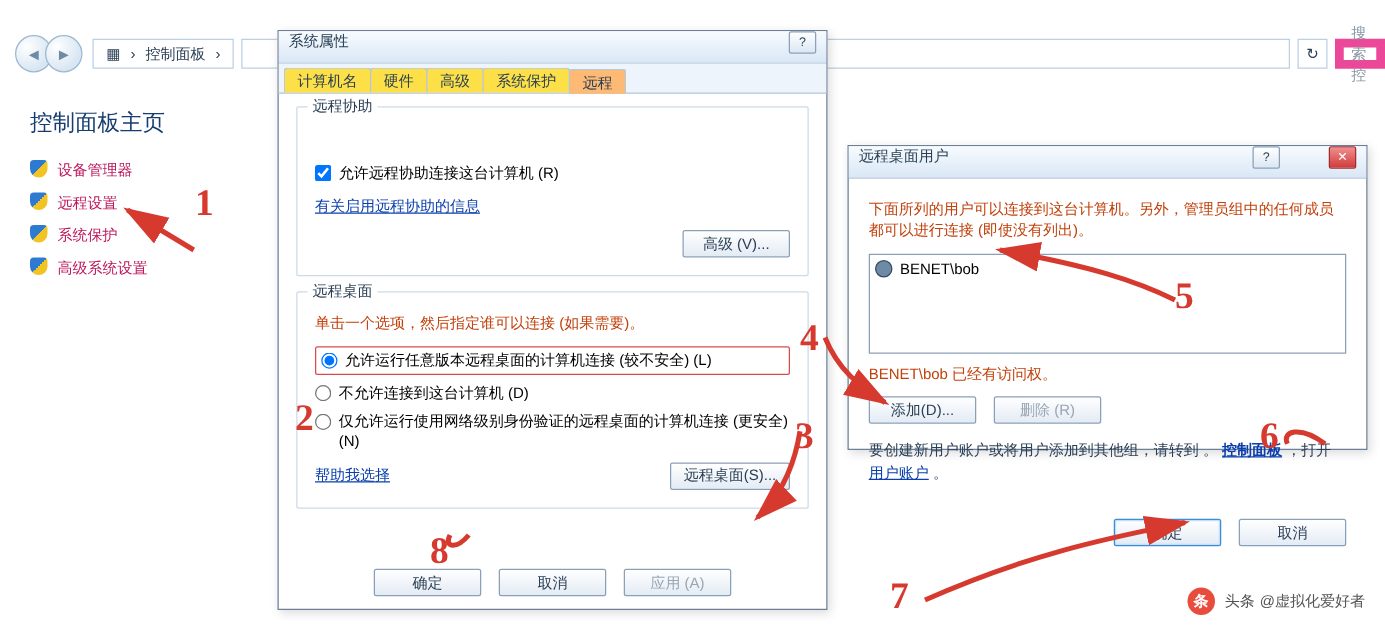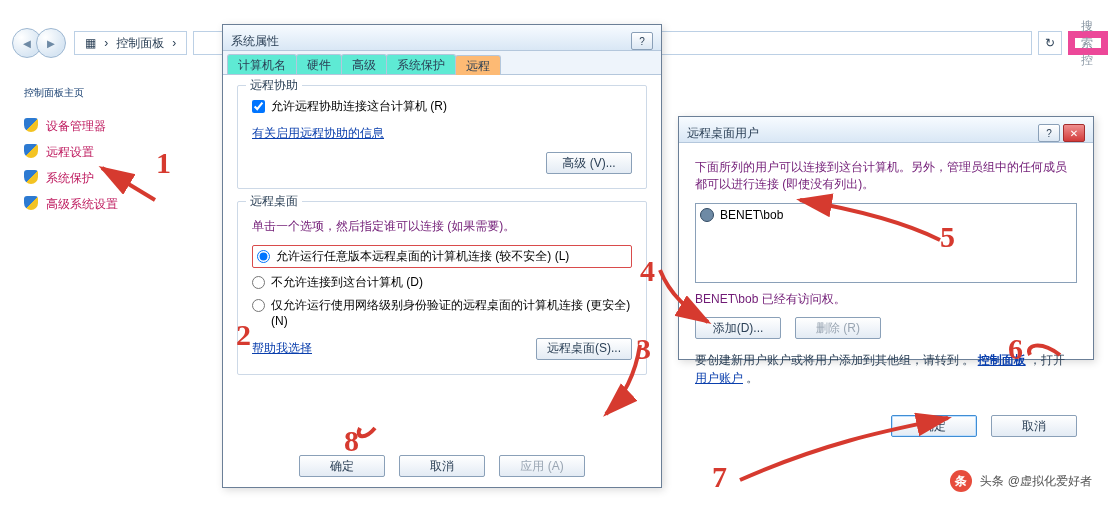--- a/index.html
+++ b/index.html
@@ -10,42 +10,42 @@
     .nav-circles { display:flex; margin-left:12px; }
     .nav-circle  { width:30px; height:30px; border-radius:50%; border:1px solid #9db7d1; background:radial-gradient(circle at 30% 30%,#fff,#d8e6f3 70%); margin-right:-6px; display:flex; align-items:center; justify-content:center; color:#6e8aa5; font-size:13px; }
     .addr-segment{ margin-left:14px; height:24px; border:1px solid #bcd0e5; display:flex; align-items:center; padding:0 6px; color:#2a3f55; background:#fff; }
     .addr-segment span { margin:0 4px; }
     .addr-tail   { flex:1; margin:0 6px; height:24px; border:1px solid #bcd0e5; background:#fff; }
     .refresh-box { width:24px; height:24px; border:1px solid #bcd0e5; display:flex; align-items:center; justify-content:center; margin-right:6px; color:#2a3f55; }
     .search-box  { width:40px; height:24px; border:7px solid #ec4899; display:flex; align-items:center; padding:0 6px; color:#8a97a4; }
 
     
     .sidebar { position:absolute; top:86px; left:24px; width:180px; }
-    .side-title { color:#153d6f; font-size:10px; margin-bottom:18px; }
+    .side-title { color:#153d6f; font-size:18px; margin-bottom:18px; }
     .side-item { display:flex; margin:9px 0; color:#be185d; }
     .shield { width:14px; height:14px; margin-right:8px; display:inline-block; position:relative; }
     .shield::before{ content:""; position:absolute; inset:0; border-radius:3px 3px 50% 50%; background:linear-gradient(135deg,#2d7ad1 50%,#f3c323 50%); }
 
     
     .dialog { position:absolute; border:1px solid #6b7f97; background:#fff; box-shadow:2px 2px 8px rgba(0,0,0,.15); }
-    .dlg-title{ height:26px; display:flex; align-items:flex-end; padding:0 8px; background:linear-gradient(#f7fbff,#d9e7f5); border-bottom:1px solid #b4c7dc; color:#2a3f55; }
+    .dlg-title{ height:26px; display:flex; align-items:flex-start; padding:0 8px; background:linear-gradient(#f7fbff,#d9e7f5); border-bottom:1px solid #b4c7dc; color:#2a3f55;gap:36px; }
     .dlg-title .spacer{flex:1;}
     .winbtn{ width:22px; height:18px; border:1px solid #8aa0b8; border-radius:2px; margin-left:3px; display:flex; align-items:center; justify-content:center; font-size:10px; background:linear-gradient(#fff,#dbe7f3); color:#2a3f55;}
     .winbtn.close{ background:linear-gradient(#ef8f8f,#d23b3b); color:#fff; border-color:#a32d2d;}
 
     
     .sysprops{ top:24px; left:222px; width:440px; height:464px; }
     .tabs{ display:flex; height:24px; border-bottom:1px solid #b4c7dc; background:#eef4fb; padding:3px 4px 0 4px;}
-    .tab{ padding:2px 10px; border:1px solid #b4c7dc; border-bottom:none; margin-right:-1px; background:#5eead4; color:#2a3f55; border-radius:3px 3px 0 0;}
+    .tab{ padding:2px 10px; border:1px solid #b4c7dc; border-bottom:none; margin-right:-1px; background:#fde047; color:#2a3f55; border-radius:3px 3px 0 0;}
     .tab.active{ background:#fdba74; position:relative; top:1px;}
     .dlgbody{ padding:10px 14px; }
     .group{ border:1px solid #cdd9e7; border-radius:2px; padding:12px 14px 14px; margin-bottom:12px; position:relative;}
     .group>legend{ position:absolute; top:-9px; left:8px; background:#fff; padding:0 4px; color:#2a3f55;}
-    .subtext { color:#701a75; margin:4px 0 10px; line-height:1.4; }
-    .chk { display:flex; align-items:center; }
+    .subtext { color:#c2410c; margin:4px 0 10px; line-height:1.4; }
+    .chk { display:flex; align-items:center;margin-top:32px; }
     .chk input{ margin-right:6px; }
     .linklike{ color:#0a3fad; text-decoration:underline; cursor:pointer; display:inline-block; }
     .btn{ min-width:86px; height:22px; border:1px solid #8aa0b8; background:linear-gradient(#fff,#e3ebf4); border-radius:2px; display:inline-flex; align-items:center; justify-content:center; padding:0 10px; color:#2a3f55;text-align:center;}
     .btn[disabled]{ color:#9aa6b3;}
     .btn.primary{ border-color:#3f8dd4; box-shadow:0 0 0 1px #bfe0ff inset;}
     .radio-row{ display:flex; align-items:flex-start; margin:6px 0 2px;}
     .radio-row input{ margin:2px 6px 0 0;}
     .sel-user-row{ display:flex; justify-content:space-between; align-items:center; margin-top:10px;}
     .boxed{ border:1px solid #d94b4b; padding:2px 4px; border-radius:2px;}
     .dlg-footer{ position:absolute; bottom:10px; left:0; right:0; display:flex; justify-content:center; gap:14px;}

